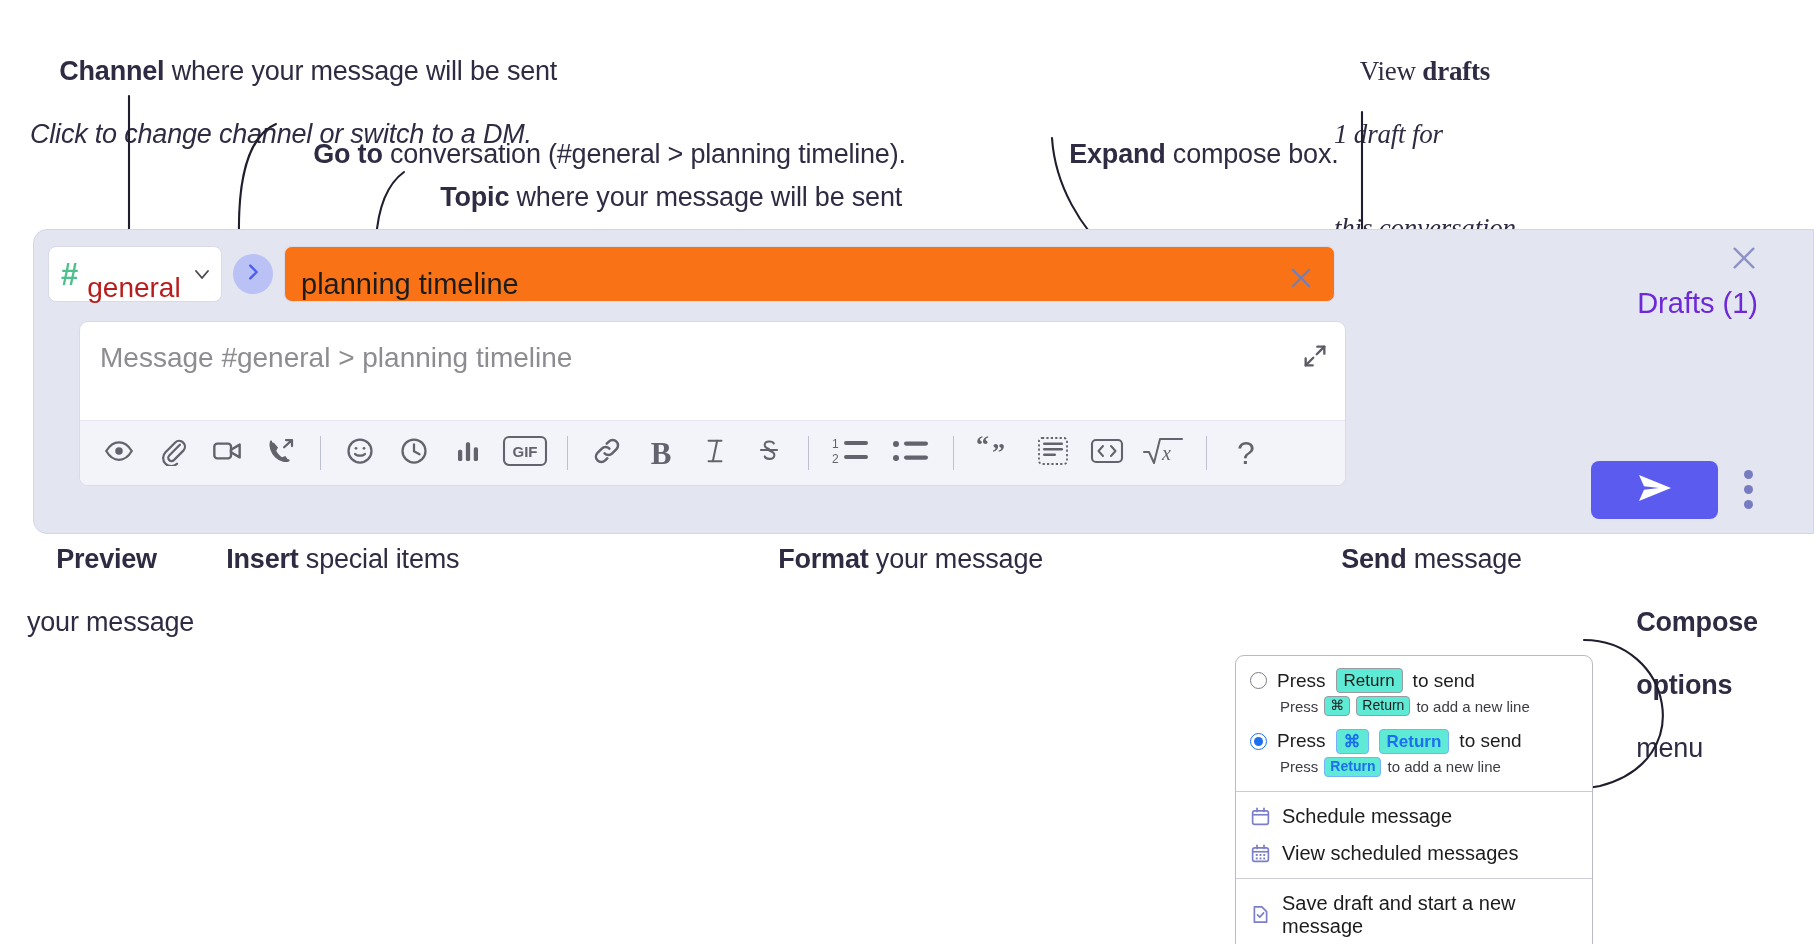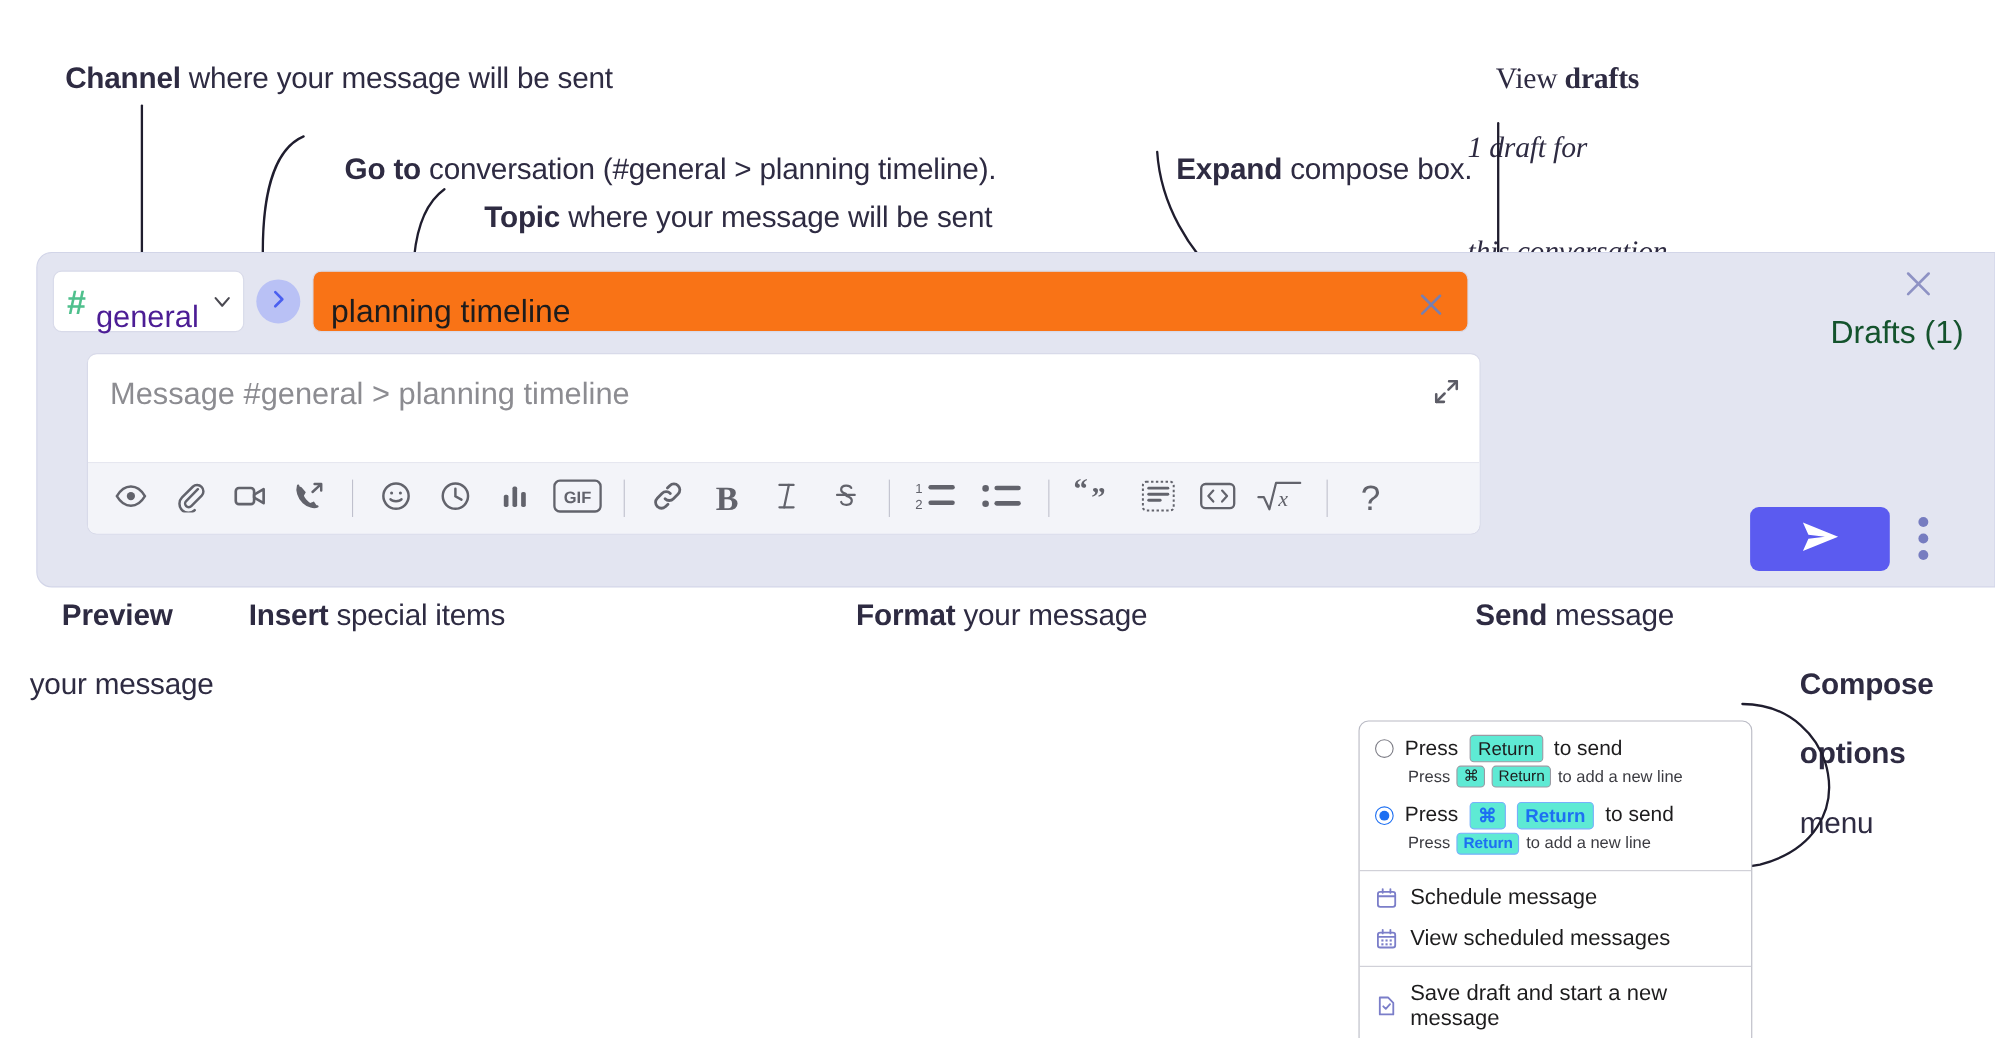--- a/index.html
+++ b/index.html
@@ -58,21 +58,21 @@
     width: 174px; height: 56px;
     background: #ffffff;
     border: 1px solid #d8dae9;
     border-radius: 8px;
     display: flex; align-items: center;
     padding: 0 12px;
     gap: 9px;
     cursor: pointer;
   }
   .hash { color: #4fc08d; font-size: 31px; font-weight: 600; line-height: 1; }
-  .channel-name { font-size: 28px; color: #4c1d95; margin-top: 27px; }
+  .channel-name { font-size: 28px; color: #b91c1c; margin-top: 27px; }
   .chev { margin-left: auto; color: #4b4a52; display: flex; }
 
   .goto-btn {
     width: 40px; height: 40px;
     margin: 0 11px;
     border-radius: 50%;
     background: #b9c1f5;
     display: flex; align-items: center; justify-content: center;
     cursor: pointer;
   }
@@ -123,22 +123,22 @@
     flex: none;
   }
   .tb-btn.wide { width: 60px; }
   .tb-sep {
     width: 1px; height: 34px; background: #bfc0cd;
     margin: 0 12px; flex: none;
   }
 
   
   .drafts-label {
-    position: absolute; right: 28px; top: 57px;
-    font-size: 29px; color: #14532d;
+    position: absolute; right: 55px; top: 57px;
+    font-size: 29px; color: #6d28d9;
     cursor: pointer;
   }
   .send-btn {
     position: absolute; right: 95px; bottom: 14px;
     width: 127px; height: 58px;
     background: #5b5bf0;
     border-radius: 8px;
     display: flex; align-items: center; justify-content: center;
     cursor: pointer;
   }
@@ -199,20 +199,21 @@
   }
   .menu-ic { color: #7b7ec9; display: flex; flex: none; }
 </style>
 </head>
 <body>
 
 <div id="root">
 
   <div class="anno" style="left:30px; top:24px;">
     <span><b>Channel</b><span> where your message will be sent</span></span>
+    <i class="sub">Click to change channel or switch to a DM.</i>
   </div>
 
   <div class="anno" style="left:284px; top:107px;">
     <b>Go to</b><span> conversation (#general &gt; planning timeline).</span>
   </div>
 
   <div class="anno" style="left:411px; top:150px;">
     <b>Topic</b><span> where your message will be sent</span>
   </div>
 

